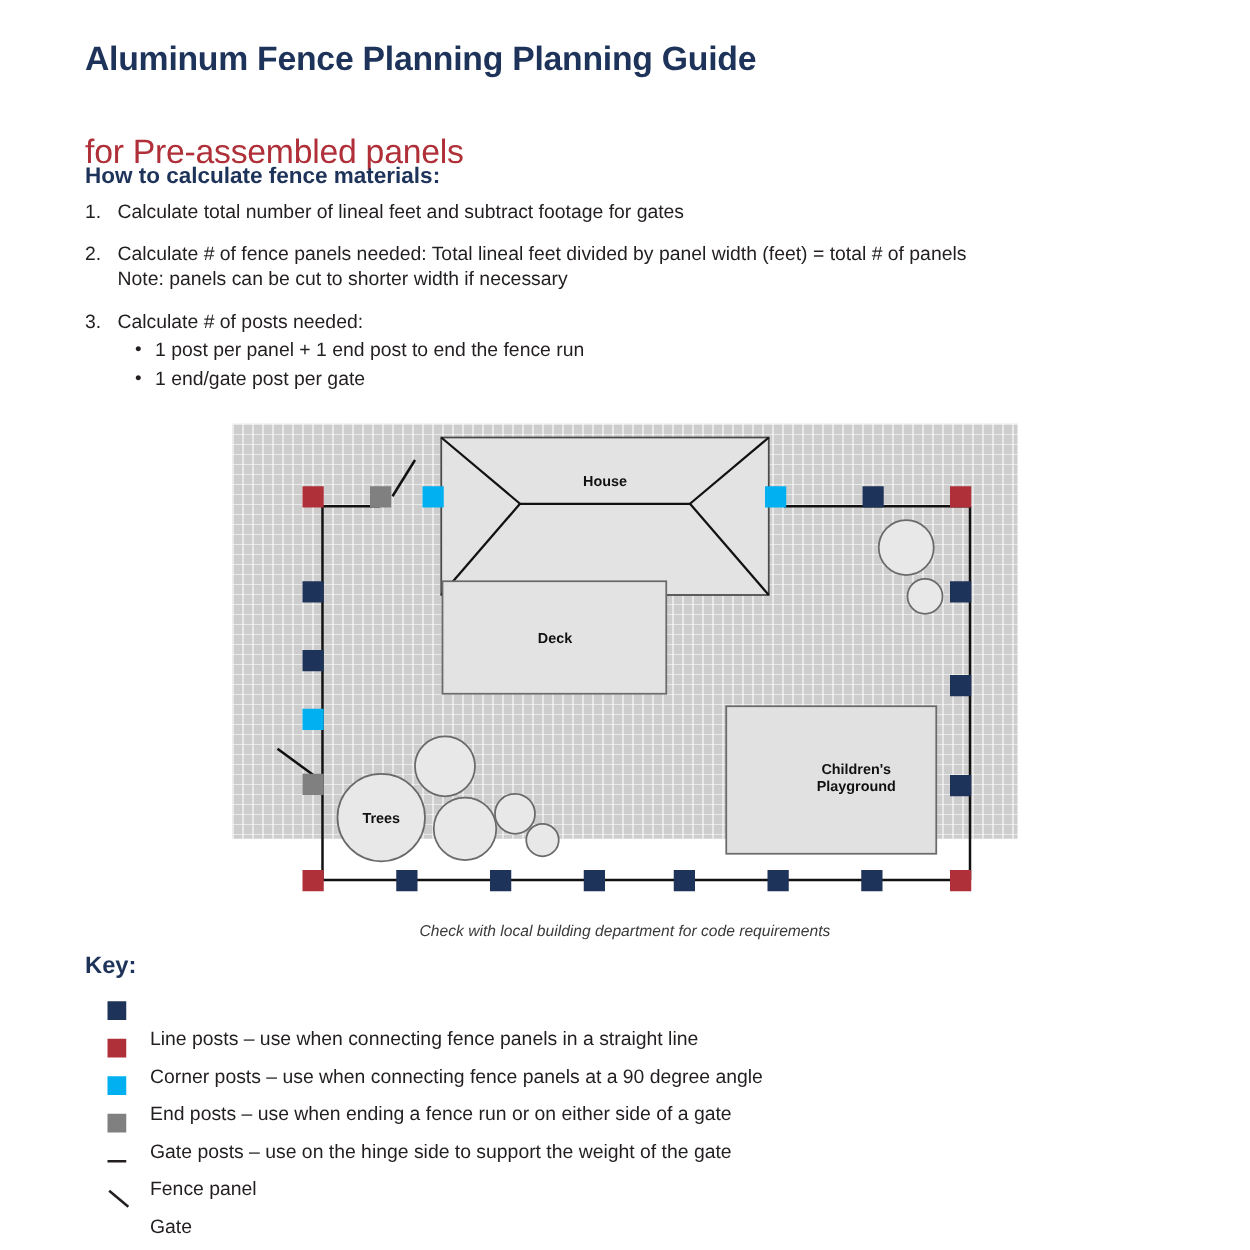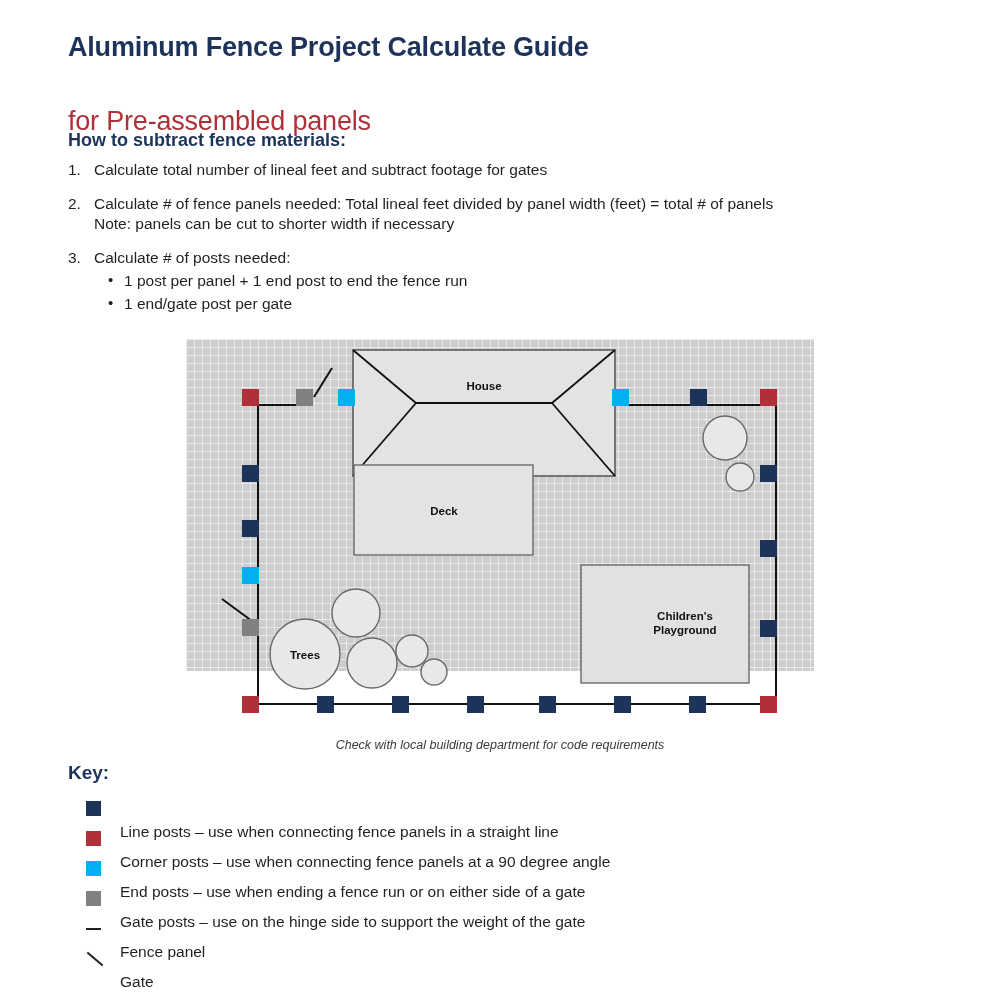--- a/index.html
+++ b/index.html
@@ -89,24 +89,24 @@
     content:"";position:absolute;left:-1px;top:7px;width:20px;height:2px;background:#231f20;
     transform:rotate(40deg);transform-origin:center;
   }
   .key-text{font-size:15.5px;color:#231f20;margin-top:48px;}
 </style>
 </head>
 <body>
 
 <div class="page">
 
-  <div class="title">Aluminum Fence Project Calculate Guide</div>
+  <div class="title">Aluminum Fence Planning Planning Guide</div>
   <div class="subtitle">for Pre-assembled panels</div>
 
-  <div class="howto-head">How to subtract fence materials:</div>
+  <div class="howto-head">How to calculate fence materials:</div>
 
   <div class="steps">
 
     <div class="step">
       <div class="step-num">1.</div>
       <div class="step-body">
         <span>Calculate total number of lineal feet and subtract footage for gates</span>
       </div>
     </div>
 

